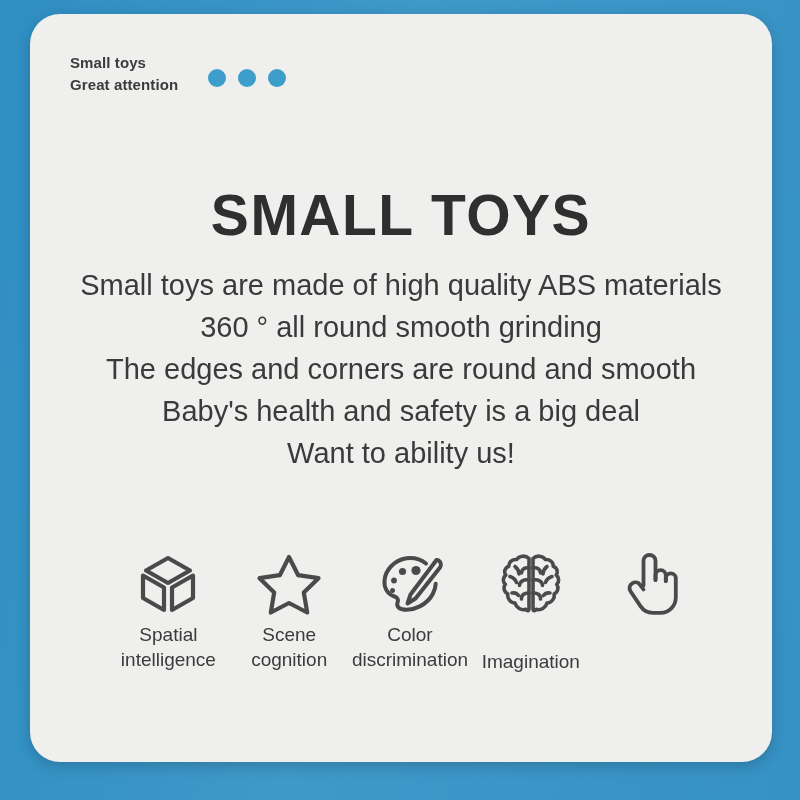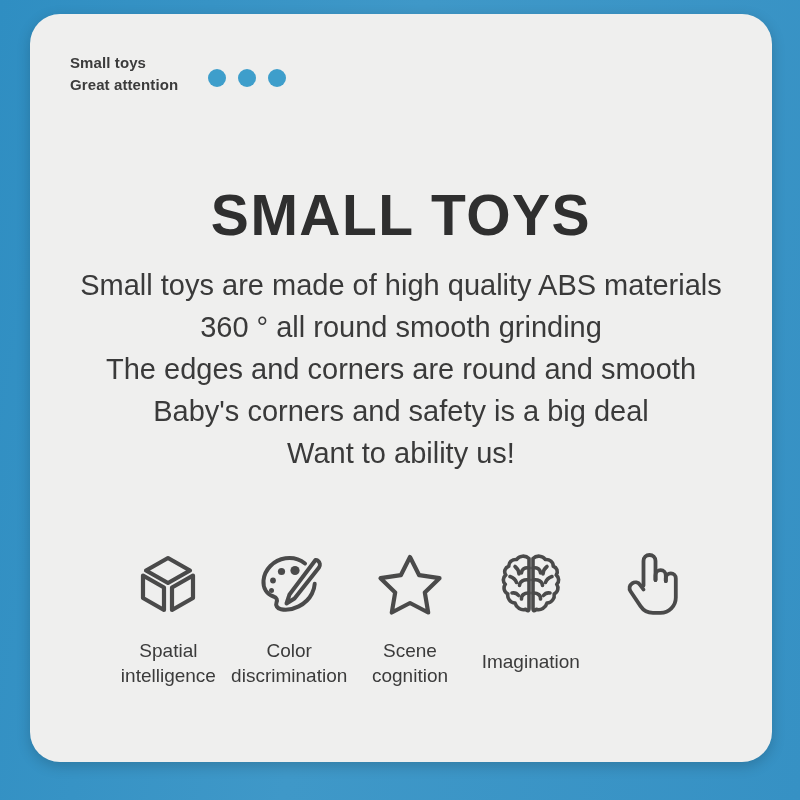--- a/index.html
+++ b/index.html
@@ -110,21 +110,21 @@
   }
   .feature-icon {
     width: 76px;
     height: 76px;
     display: flex;
     align-items: center;
     justify-content: center;
   }
   .feature-icon svg { display: block; }
   .feature-label {
-    margin-top: 16px;
+    margin-top: 0;
     text-align: center;
     font-size: 19px;
     line-height: 25px;
     color: #3b3b3b;
     white-space: pre-line;
   }
   .feature.mid-label .feature-label { margin-top: 27px; }
 </style>
 </head>
 <body>
@@ -142,36 +142,48 @@
         <span class="dot"></span>
       </div>
     </div>
 
     <div class="title">SMALL TOYS</div>
 
     <div class="body-lines">
       <div>Small toys are made of high quality ABS materials</div>
       <div>360 ° all round smooth grinding</div>
       <div>The edges and corners are round and smooth</div>
-      <div>Baby's corners and safety is a big deal</div>
+      <div>Baby's health and safety is a big deal</div>
       <div>Want to ability us!</div>
     </div>
 
     <div class="features">
 
       <div class="feature">
         <span class="feature-icon">
           <svg width="68" height="68" viewBox="0 0 68 68" fill="none" stroke="#4a4a4a" stroke-width="4.2" stroke-linecap="round" stroke-linejoin="round">
             <path d="M34 8 L56 20.5 L34 33 L12 20.5 Z"></path>
             <path d="M9 25.5 L30 37.5 L30 60 L9 48 Z"></path>
             <path d="M59 25.5 L38 37.5 L38 60 L59 48 Z"></path>
           </svg>
         </span>
         <span class="feature-label">Spatial
 intelligence</span>
+      </div>
+
+      <div class="feature">
+        <span class="feature-icon">
+          <svg width="70" height="70" viewBox="0 0 70 70" fill="none" stroke="#4a4a4a" stroke-width="4.2" stroke-linecap="round" stroke-linejoin="round">
+            <path d="M35 8 L44.2 26.2 L64.5 29.2 L49.8 43.4
+                     L53.2 63.5 L35 54 L16.8 63.5
+                     L20.2 43.4 L5.5 29.2 L25.8 26.2 Z"></path>
+          </svg>
+        </span>
+        <span class="feature-label">Scene
+cognition</span>
       </div>
 
       <div class="feature">
         <span class="feature-icon">
           <svg width="70" height="70" viewBox="0 0 70 70" fill="none" stroke="#4a4a4a" stroke-width="4" stroke-linecap="round" stroke-linejoin="round">
             <path d="M51 14.5 C45.5 10.2 38.5 8.2 31.5 9.3
                      C19.5 11.2 10.5 20.5 9.5 31.5
                      C8.8 39.5 13 45.5 19.5 47.5
                      C23 48.6 23.5 51 22.5 53.5
                      C21.4 56.3 23 59.5 27 60.3
@@ -182,32 +194,20 @@
             <circle cx="19" cy="31.5" r="2.9" fill="#4a4a4a" stroke="none"></circle>
             <circle cx="17.5" cy="41.5" r="2.5" fill="#4a4a4a" stroke="none"></circle>
             <path d="M61.5 11 L35.5 45.5 L32.5 54.5 L40.5 49.5 L65 18.5
                      C66.5 16.2 66 13.2 63.8 11.6 C63.1 11.1 62.3 10.9 61.5 11 Z"></path>
           </svg>
         </span>
         <span class="feature-label">Color
 discrimination</span>
       </div>
 
-      <div class="feature">
-        <span class="feature-icon">
-          <svg width="70" height="70" viewBox="0 0 70 70" fill="none" stroke="#4a4a4a" stroke-width="4.2" stroke-linecap="round" stroke-linejoin="round">
-            <path d="M35 8 L44.2 26.2 L64.5 29.2 L49.8 43.4
-                     L53.2 63.5 L35 54 L16.8 63.5
-                     L20.2 43.4 L5.5 29.2 L25.8 26.2 Z"></path>
-          </svg>
-        </span>
-        <span class="feature-label">Scene
-cognition</span>
-      </div>
-
       <div class="feature mid-label">
         <span class="feature-icon">
           <svg width="66" height="70" viewBox="0 0 66 70" fill="none" stroke="#4a4a4a" stroke-width="3.6" stroke-linecap="round" stroke-linejoin="round">
 
             <path d="M31 9.5 C27.5 6 21 6.5 18.8 10.5
                      C14.5 10 10.5 13 10.8 17.2
                      C7 18.5 5.5 22.8 7.8 26
                      C4.8 28.2 4.5 32.8 7.3 35.3
                      C5 38.5 6 43.2 9.8 44.8
                      C9 49.3 12.3 53.8 17 54

